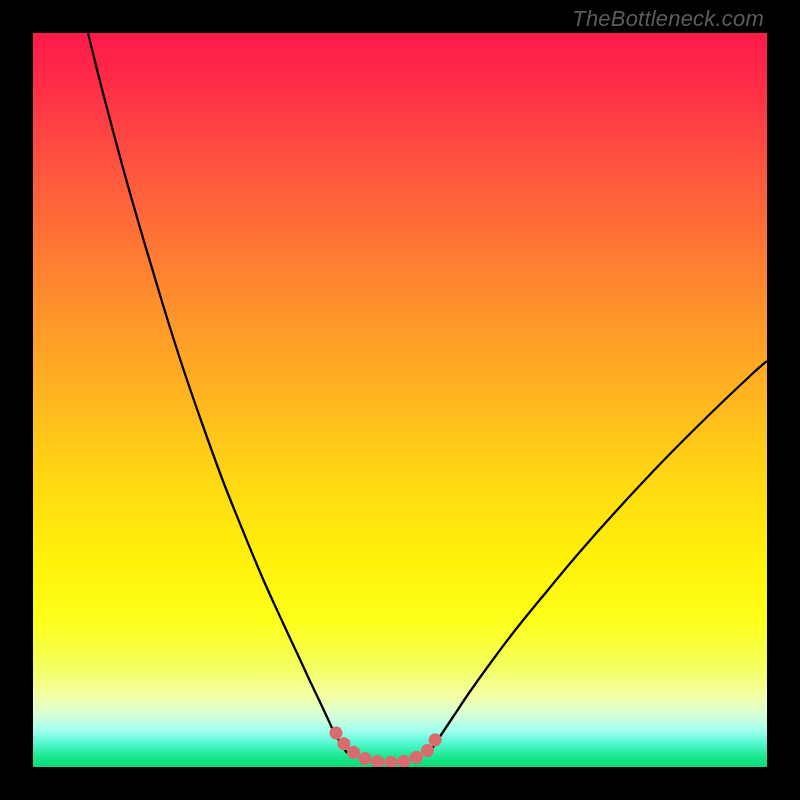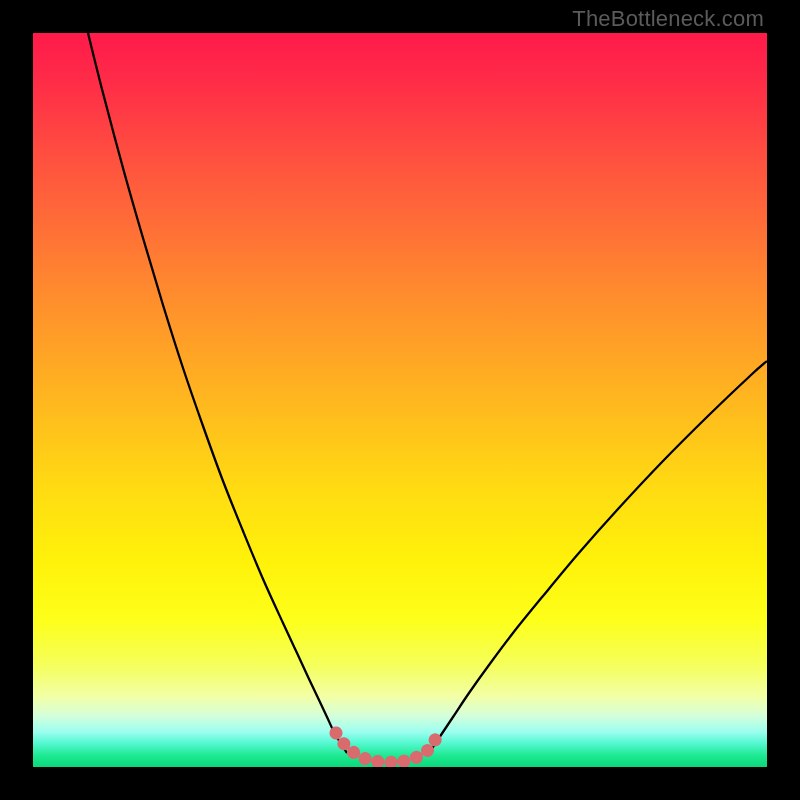--- a/index.html
+++ b/index.html
@@ -11,20 +11,21 @@
     overflow: hidden;
     font-family: Arial, Helvetica, sans-serif;
   }
   .frame {
     position: absolute;
     left: 0;
     top: 0;
     width: 800px;
     height: 800px;
     background: #000;
+    font-style: italic;
   }
   .plot-area {
     position: absolute;
     left: 33px;
     top: 33px;
     width: 734px;
     height: 734px;
     overflow: hidden;
   }
   .gradient {

